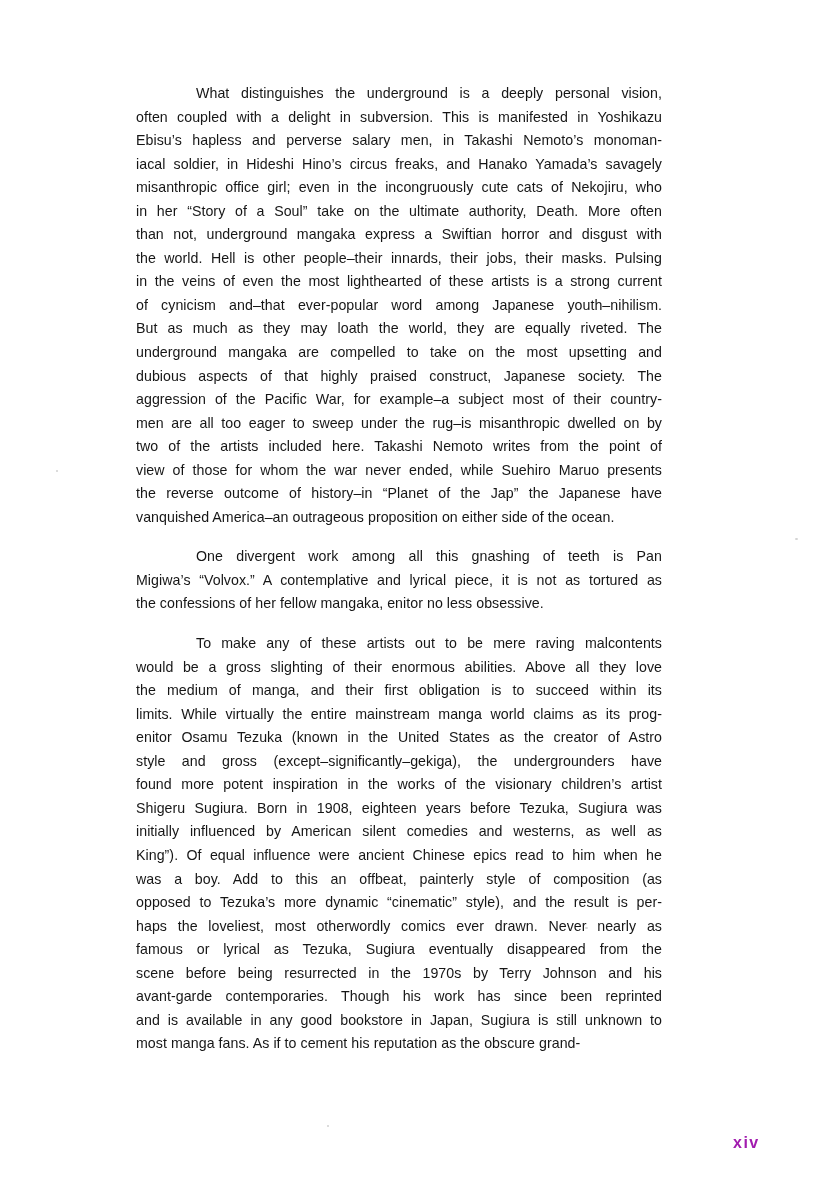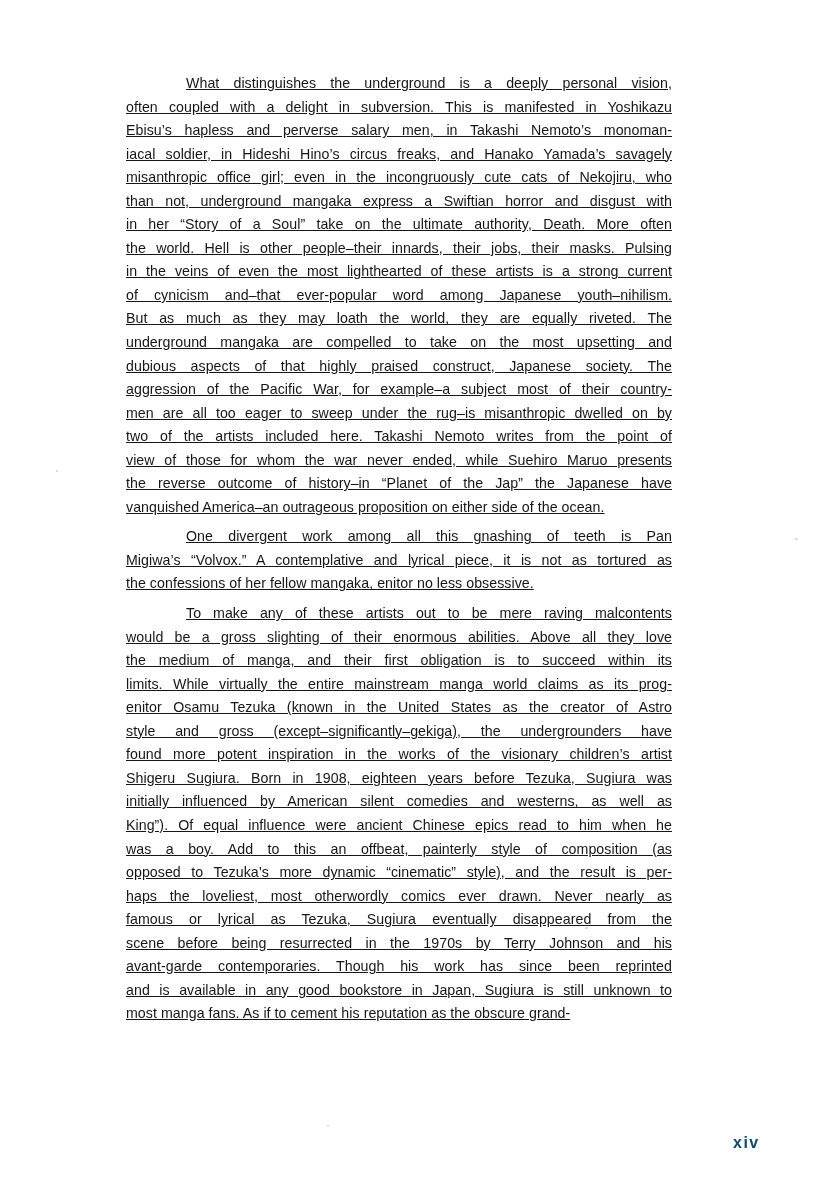--- a/index.html
+++ b/index.html
@@ -19,23 +19,22 @@
     position: absolute;
     left: 120px;
     top: 66px;
     width: 558px;
     color: #161616;
     font-size: 14.2px;
     line-height: 23.55px;
     letter-spacing: 0.05px;
   }
   .paragraph {
-    margin: 6px;
+    margin: 16px;
     padding: 0;
-    text-decoration: underline;
   }
   .line {
     height: 23.55px;
     overflow: hidden;
     text-align: justify;
     text-align-last: justify;
     white-space: normal;
   }
   .line.first {
     text-indent: 60px;
@@ -44,21 +43,21 @@
     text-align: right;
     text-align-last: left;
   }
   .page-number {
     position: absolute;
     left: 733px;
     top: 1134px;
     font-weight: bold;
     font-size: 16px;
     letter-spacing: 1.5px;
-    color: #0c4a6e;
+    color: #a21caf;
   }
   .speck {
     position: absolute;
     background: #9a9a9a;
     border-radius: 50%;
     opacity: 0.45;
   }
   .speck.s1 { left: 56px;  top: 470px; width: 2px; height: 2px; }
   .speck.s2 { left: 585px; top: 927px; width: 3px; height: 2px; }
   .speck.s3 { left: 795px; top: 538px; width: 3px; height: 2px; }
@@ -68,22 +67,22 @@
 <body>
 
 <div class="page">
   <div class="text-block" id="text-block">
       <div class="paragraph">
         <div class="line first">What distinguishes the underground is a deeply personal vision,</div>
         <div class="line">often coupled with a delight in subversion. This is manifested in Yoshikazu</div>
         <div class="line">Ebisu’s hapless and perverse salary men, in Takashi Nemoto’s monoman-</div>
         <div class="line">iacal soldier, in Hideshi Hino’s circus freaks, and Hanako Yamada’s savagely</div>
         <div class="line">misanthropic office girl; even in the incongruously cute cats of Nekojiru, who</div>
+        <div class="line">in her “Story of a Soul” take on the ultimate authority, Death. More often</div>
         <div class="line">than not, underground mangaka express a Swiftian horror and disgust with</div>
-        <div class="line">in her “Story of a Soul” take on the ultimate authority, Death. More often</div>
         <div class="line">the world. Hell is other people–their innards, their jobs, their masks. Pulsing</div>
         <div class="line">in the veins of even the most lighthearted of these artists is a strong current</div>
         <div class="line">of cynicism and–that ever-popular word among Japanese youth–nihilism.</div>
         <div class="line">But as much as they may loath the world, they are equally riveted. The</div>
         <div class="line">underground mangaka are compelled to take on the most upsetting and</div>
         <div class="line">dubious aspects of that highly praised construct, Japanese society. The</div>
         <div class="line">aggression of the Pacific War, for example–a subject most of their country-</div>
         <div class="line">men are all too eager to sweep under the rug–is misanthropic dwelled on by</div>
         <div class="line">two of the artists included here. Takashi Nemoto writes from the point of</div>
         <div class="line">view of those for whom the war never ended, while Suehiro Maruo presents</div>

